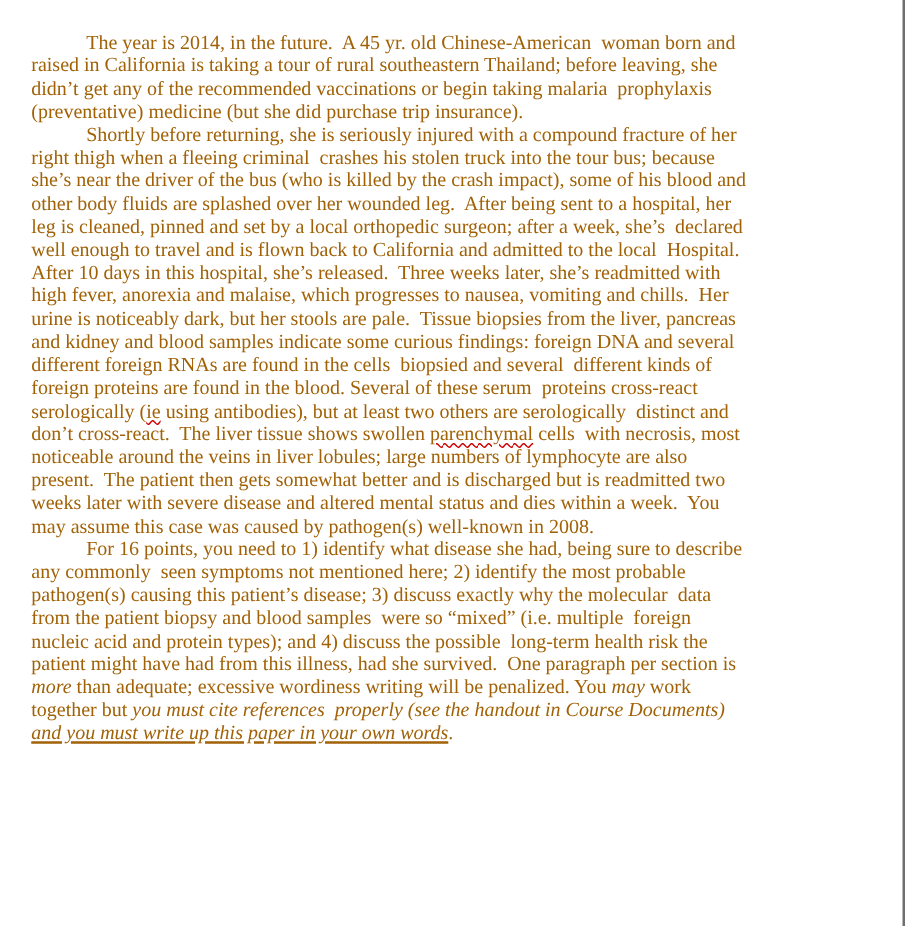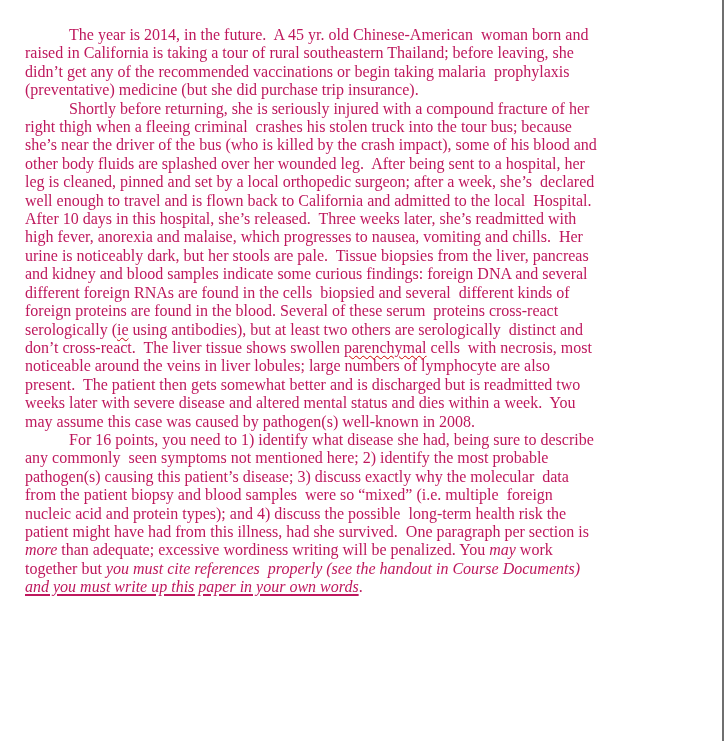--- a/index.html
+++ b/index.html
@@ -15,21 +15,21 @@
     overflow: hidden;
   }
   .doc {
     position: absolute;
     left: 25px;
     top: 26px;
     width: 578px;
     font-family: "Liberation Serif", "DejaVu Serif", serif;
     font-size: 16px;
     line-height: 18.4px;
-    color: #be185d;
+    color: #a16207;
     text-align: left;
   }
   .para {
     margin: 0;
     text-indent: 44px;
     white-space: pre-wrap;
   }
   .b { font-weight: normal; }
   .i { font-style: italic; }
   .u { text-decoration: underline; text-decoration-thickness: 2px; text-underline-offset: 2px; }

